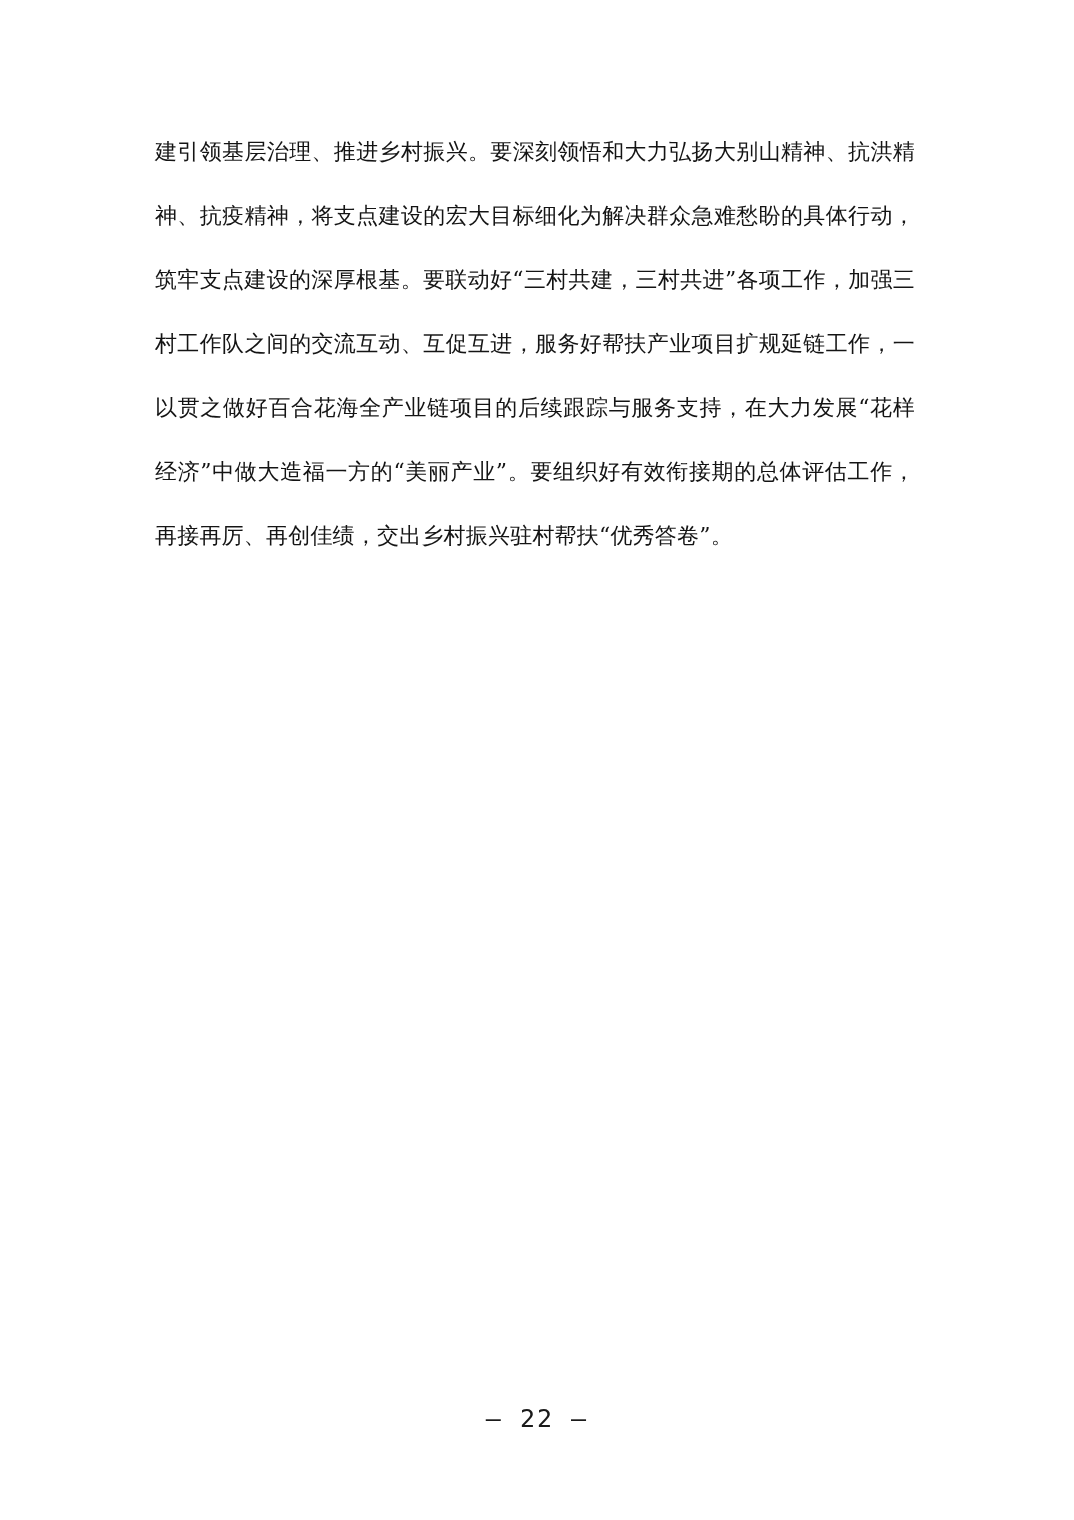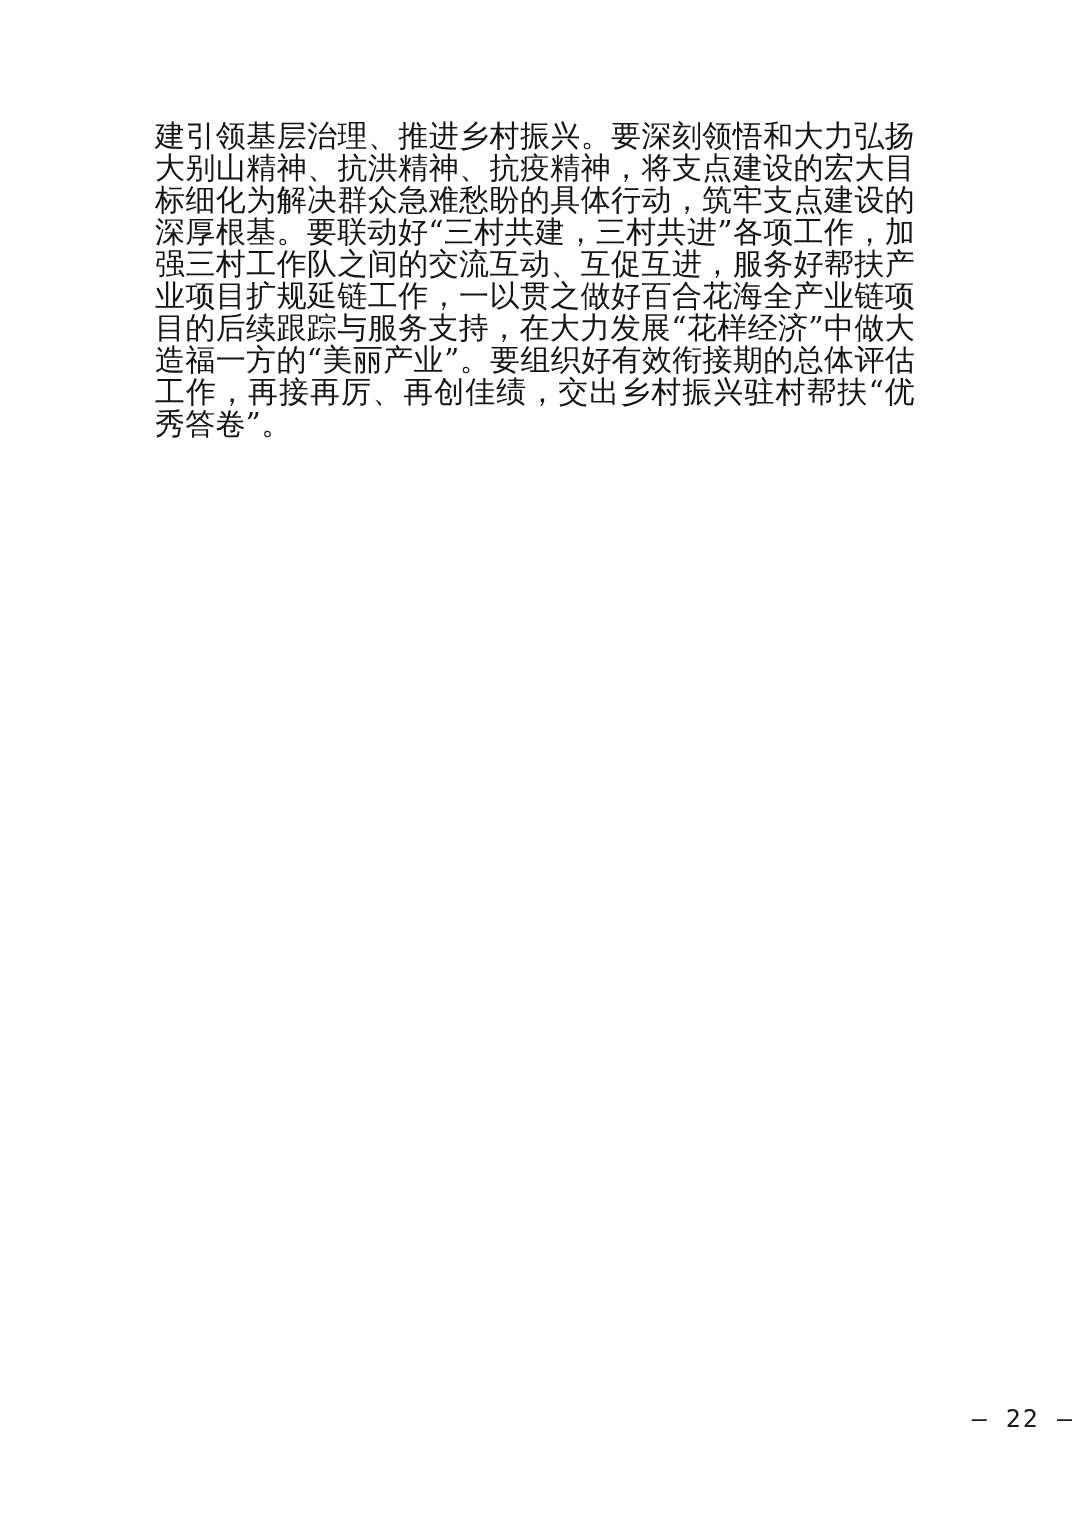--- a/index.html
+++ b/index.html
@@ -23,40 +23,40 @@
     height: 1520px;
     background: #ffffff;
   }
   .body-area {
     position: absolute;
     left: 155px;
     top: 120px;
     width: 760px;
   }
   .para {
-    font-size: 30px;
-    line-height: 32px;
+    font-size: 22px;
+    line-height: 64px;
     text-align: justify;
     text-justify: inter-ideograph;
     letter-spacing: 0.2px;
     margin: 0;
     color: #141414;
   }
   .para + .para {
     margin-top: 0px;
   }
   .indent {
     text-indent: 55px;
   }
   .page-number {
     position: absolute;
     left: 0;
     top: 1404px;
     width: 1074px;
-    text-align: right;
+    text-align: center;
     font-family: "DejaVu Sans Mono", "Liberation Mono", monospace;
     font-size: 25px;
     color: #1a1a1a;
     letter-spacing: 2px;
   }
 </style>
 </head>
 <body>
 
 <div class="page">

